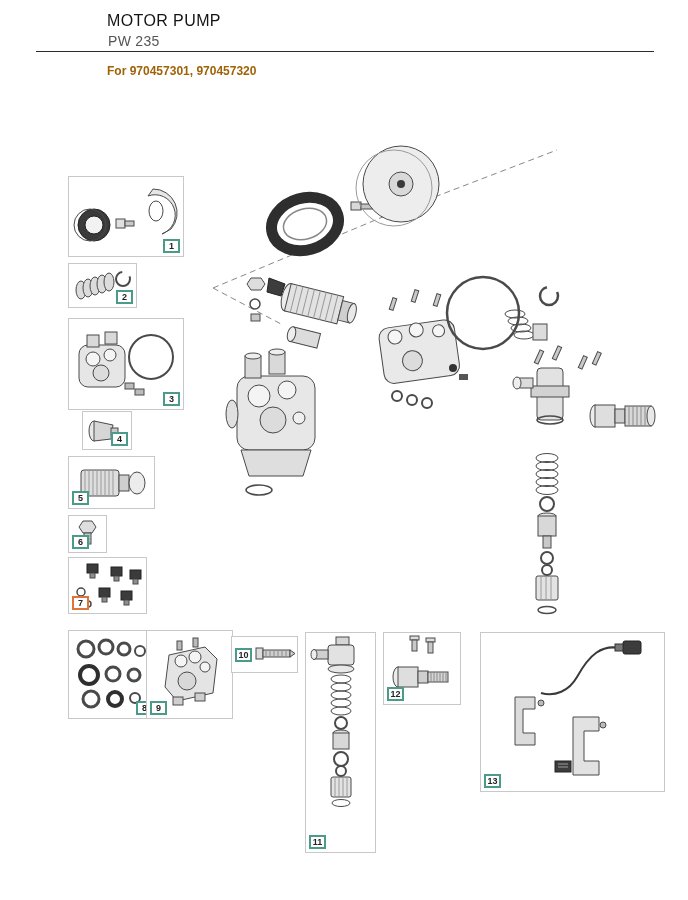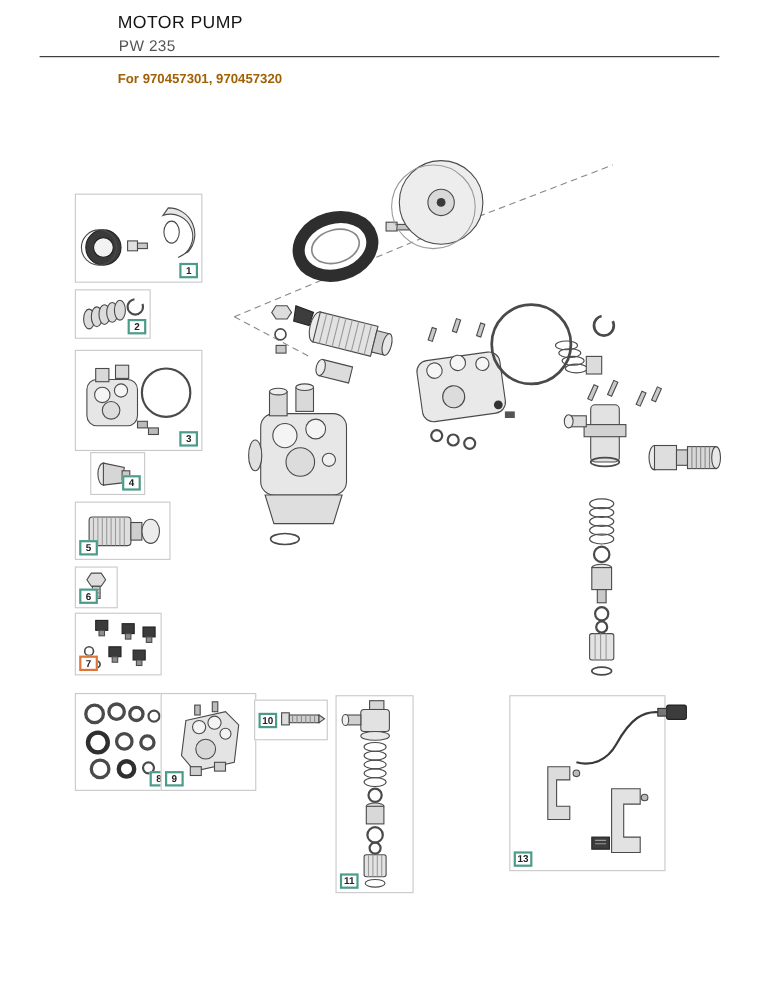--- a/index.html
+++ b/index.html
@@ -206,21 +206,21 @@
   <div class="part-box" style="left:231px;top:636px;width:67px;height:37px">
     <svg width="65" height="35">
       <rect x="24" y="11" width="7" height="11" fill="#dcdcdc" stroke="#4a4a4a"></rect>
       <rect x="31" y="13" width="27" height="7" fill="#cfcfcf" stroke="#4a4a4a"></rect>
       <path d="M34 13 v7 M38 13 v7 M42 13 v7 M46 13 v7 M50 13 v7 M54 13 v7" stroke="#8a8a8a"></path>
       <polygon points="58,13 63,16.5 58,20" fill="#cfcfcf" stroke="#4a4a4a"></polygon>
     </svg>
     <span class="badge lc">10</span>
   </div>
 
-  <div class="part-box" style="left:305px;top:632px;width:71px;height:180px">
+  <div class="part-box" style="left:305px;top:632px;width:71px;height:221px">
     <svg width="69" height="177">
       <rect x="30" y="4" width="13" height="8" fill="#d6d6d6" stroke="#4a4a4a"></rect>
       <rect x="22" y="12" width="26" height="20" rx="3" fill="#e2e2e2" stroke="#4a4a4a"></rect>
       <rect x="8" y="17" width="14" height="9" fill="#d0d0d0" stroke="#4a4a4a"></rect>
       <ellipse cx="8" cy="21.5" rx="3" ry="5" fill="#eeeeee" stroke="#4a4a4a"></ellipse>
       <ellipse cx="35" cy="36" rx="13" ry="4" fill="#e8e8e8" stroke="#4a4a4a"></ellipse>
       <ellipse cx="35" cy="46" rx="10" ry="4" fill="none" stroke="#4a4a4a"></ellipse>
       <ellipse cx="35" cy="54" rx="10" ry="4" fill="none" stroke="#4a4a4a"></ellipse>
       <ellipse cx="35" cy="62" rx="10" ry="4" fill="none" stroke="#4a4a4a"></ellipse>
       <ellipse cx="35" cy="70" rx="10" ry="4" fill="none" stroke="#4a4a4a"></ellipse>
@@ -230,22 +230,36 @@
       <rect x="27" y="100" width="16" height="16" fill="#d8d8d8" stroke="#4a4a4a"></rect>
       <circle cx="35" cy="126" r="7" fill="none" stroke="#4a4a4a" stroke-width="2"></circle>
       <circle cx="35" cy="138" r="5" fill="none" stroke="#4a4a4a" stroke-width="2"></circle>
       <rect x="25" y="144" width="20" height="20" rx="2" fill="#e3e3e3" stroke="#4a4a4a"></rect>
       <path d="M29 144 v20 M33 144 v20 M37 144 v20 M41 144 v20" stroke="#9a9a9a"></path>
       <ellipse cx="35" cy="170" rx="9" ry="3.5" fill="none" stroke="#4a4a4a"></ellipse>
     </svg>
     <span class="badge bl">11</span>
   </div>
 
-
-  <div class="part-box" style="left:463px;top:632px;width:142px;height:160px">
+  <div class="part-box" style="left:383px;top:632px;width:78px;height:73px">
+    <svg width="76" height="71">
+      <rect x="26" y="3" width="9" height="4" fill="#dddddd" stroke="#4a4a4a"></rect>
+      <rect x="28" y="7" width="5" height="11" fill="#c9c9c9" stroke="#4a4a4a"></rect>
+      <rect x="42" y="5" width="9" height="4" fill="#dddddd" stroke="#4a4a4a"></rect>
+      <rect x="44" y="9" width="5" height="11" fill="#c9c9c9" stroke="#4a4a4a"></rect>
+      <ellipse cx="14" cy="44" rx="5" ry="10" fill="#ececec" stroke="#4a4a4a"></ellipse>
+      <rect x="14" y="34" width="20" height="20" fill="#dedede" stroke="#4a4a4a"></rect>
+      <rect x="34" y="38" width="10" height="12" fill="#cfcfcf" stroke="#4a4a4a"></rect>
+      <rect x="44" y="39" width="20" height="10" fill="#d6d6d6" stroke="#4a4a4a"></rect>
+      <path d="M47 39 v10 M50 39 v10 M53 39 v10 M56 39 v10 M59 39 v10 M62 39 v10" stroke="#8a8a8a"></path>
+    </svg>
+    <span class="badge bl">12</span>
+  </div>
+
+  <div class="part-box" style="left:480px;top:632px;width:185px;height:160px">
     <svg width="168" height="158">
       <path d="M148 18 C120 6 106 26 96 44 C88 58 74 64 60 60" fill="none" stroke="#3a3a3a" stroke-width="2"></path>
       <rect x="142" y="8" width="18" height="13" rx="2" fill="#3c3c3c" stroke="#222"></rect>
       <rect x="134" y="11" width="8" height="7" fill="#777777" stroke="#333"></rect>
       <path d="M34 64 h20 v12 h-12 v24 h12 v12 h-20 z" fill="#dcdcdc" stroke="#4a4a4a"></path>
       <path d="M92 84 h26 v14 h-15 v30 h15 v14 h-26 z" fill="#e2e2e2" stroke="#4a4a4a"></path>
       <circle cx="60" cy="70" r="3" fill="#bbbbbb" stroke="#4a4a4a"></circle>
       <circle cx="122" cy="92" r="3" fill="#bbbbbb" stroke="#4a4a4a"></circle>
       <rect x="74" y="128" width="16" height="11" fill="#3c3c3c" stroke="#222"></rect>
       <path d="M77 131 h10 M77 134 h10" stroke="#999999"></path>

